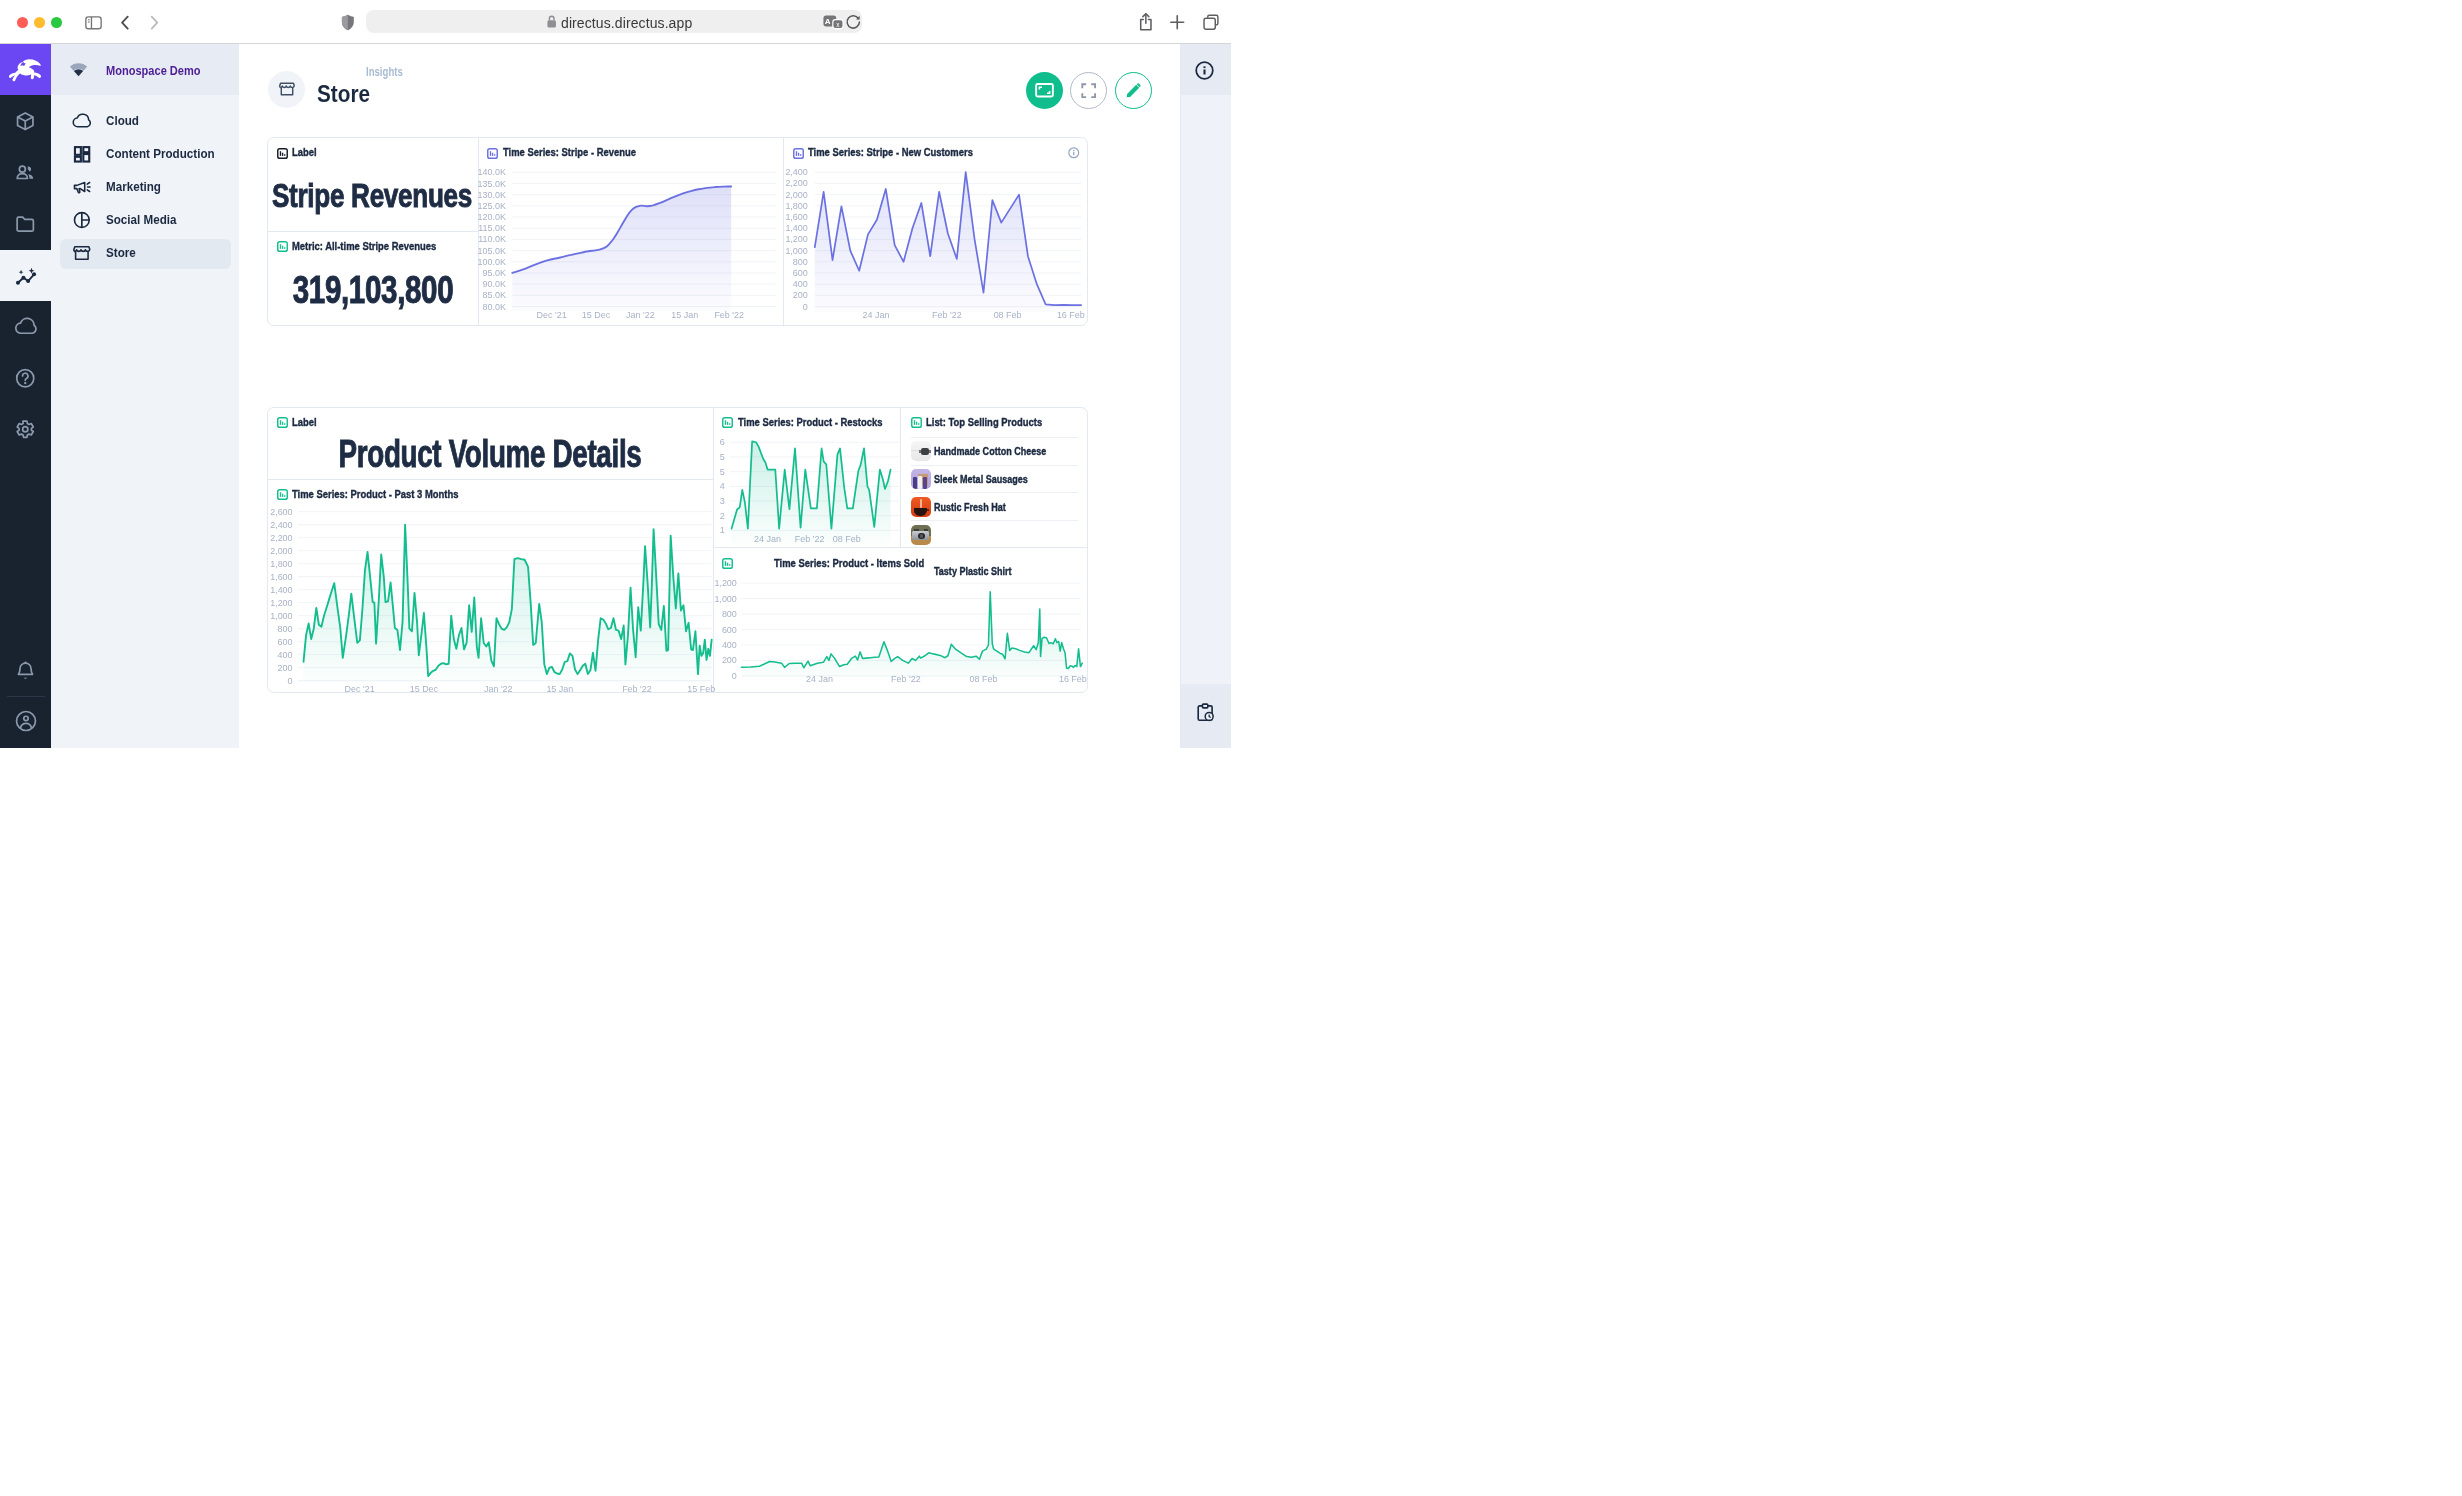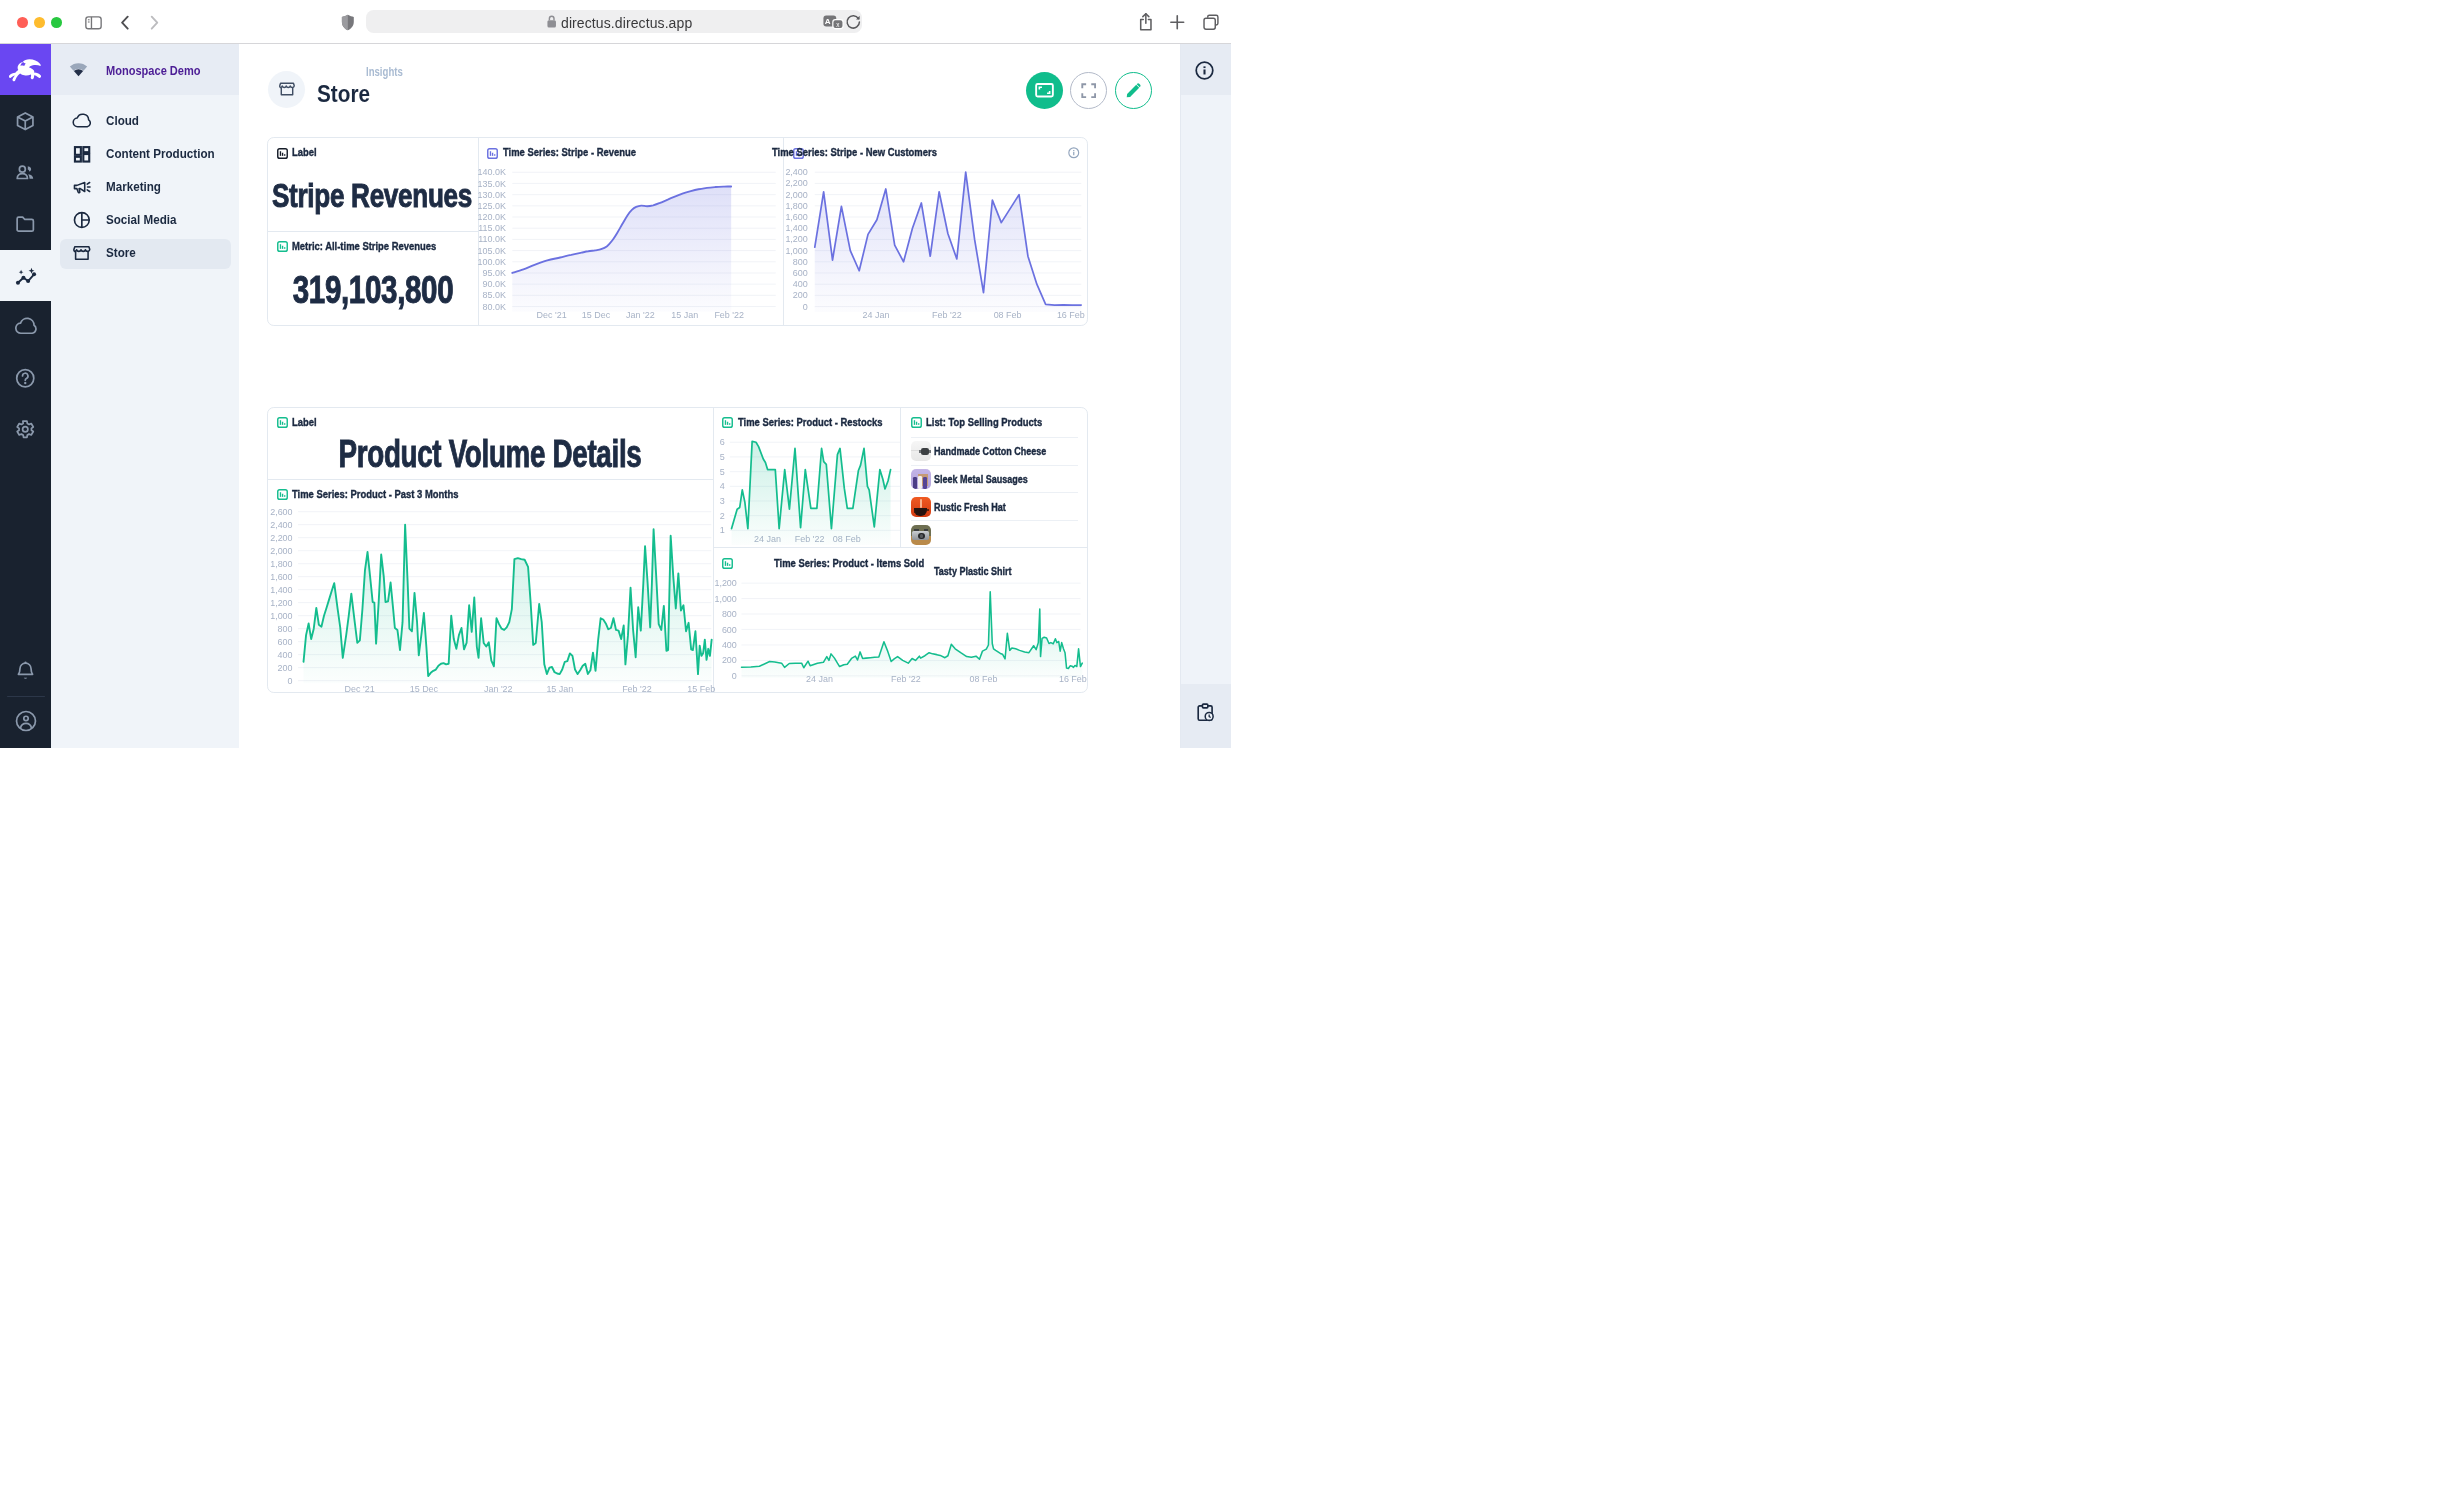--- a/index.html
+++ b/index.html
@@ -246,21 +246,21 @@
       <line x1="6.6" y1="5.6" x2="6.6" y2="9.3" stroke="#6b71e0" stroke-width="1.6"></line>
       <line x1="9.1" y1="7.4" x2="9.1" y2="9.3" stroke="#6b71e0" stroke-width="1.6"></line>
     </svg>
     <div class="panel-title" style="left:503px; top:146px;"><span class="cond" style="transform:scaleX(0.82);">Time Series: Stripe - Revenue</span></div>
     <svg class="abs" style="left:793px; top:148px;" width="11" height="11" viewBox="0 0 13 13">
       <rect x="0.9" y="0.9" width="11.2" height="11.2" rx="2.2" fill="none" stroke="#6b71e0" stroke-width="1.7"></rect>
       <line x1="4.1" y1="3.8" x2="4.1" y2="9.3" stroke="#6b71e0" stroke-width="1.6"></line>
       <line x1="6.6" y1="5.6" x2="6.6" y2="9.3" stroke="#6b71e0" stroke-width="1.6"></line>
       <line x1="9.1" y1="7.4" x2="9.1" y2="9.3" stroke="#6b71e0" stroke-width="1.6"></line>
     </svg>
-    <div class="panel-title" style="left:772px; top:146px;"><span class="cond" style="transform:scaleX(0.82);">Time Series: Stripe - New Customers</span></div>
+    <div class="panel-title" style="left:808px; top:146px;"><span class="cond" style="transform:scaleX(0.82);">Time Series: Stripe - New Customers</span></div>
     <svg class="abs" style="left:1068px; top:147px;" width="11.5" height="11.5" viewBox="0 0 14 14">
  <circle cx="7" cy="7" r="6" fill="none" stroke="#93a5bd" stroke-width="1.4"></circle>
  <line x1="7" y1="6.2" x2="7" y2="10" stroke="#93a5bd" stroke-width="1.5"></line>
  <line x1="7" y1="3.8" x2="7" y2="5.1" stroke="#93a5bd" stroke-width="1.5"></line>
 </svg>
     <div class="abs bigtxt" style="left:372px; top:176px; font-size:34px; transform:translateX(-50%) scaleX(0.768); white-space:nowrap; letter-spacing:-0.4px;">Stripe Revenues</div>
     <div class="abs bigtxt" style="left:373px; top:269px; font-size:38px; transform:translateX(-50%) scaleX(0.776); white-space:nowrap; letter-spacing:-0.4px;">319,103,800</div>
     <svg class="abs" style="left:479px; top:164px; overflow:visible;" width="304" height="159" viewBox="0 0 356 186">
       <defs>
         <linearGradient id="gb" x1="0" y1="0" x2="0" y2="1">

